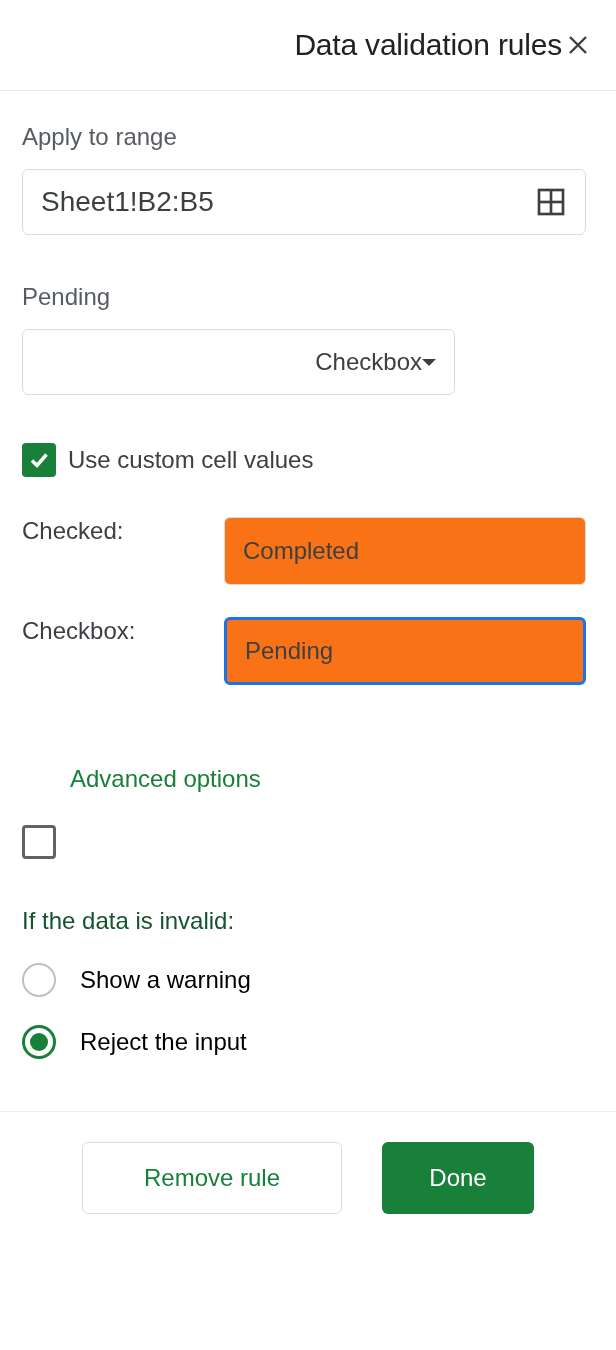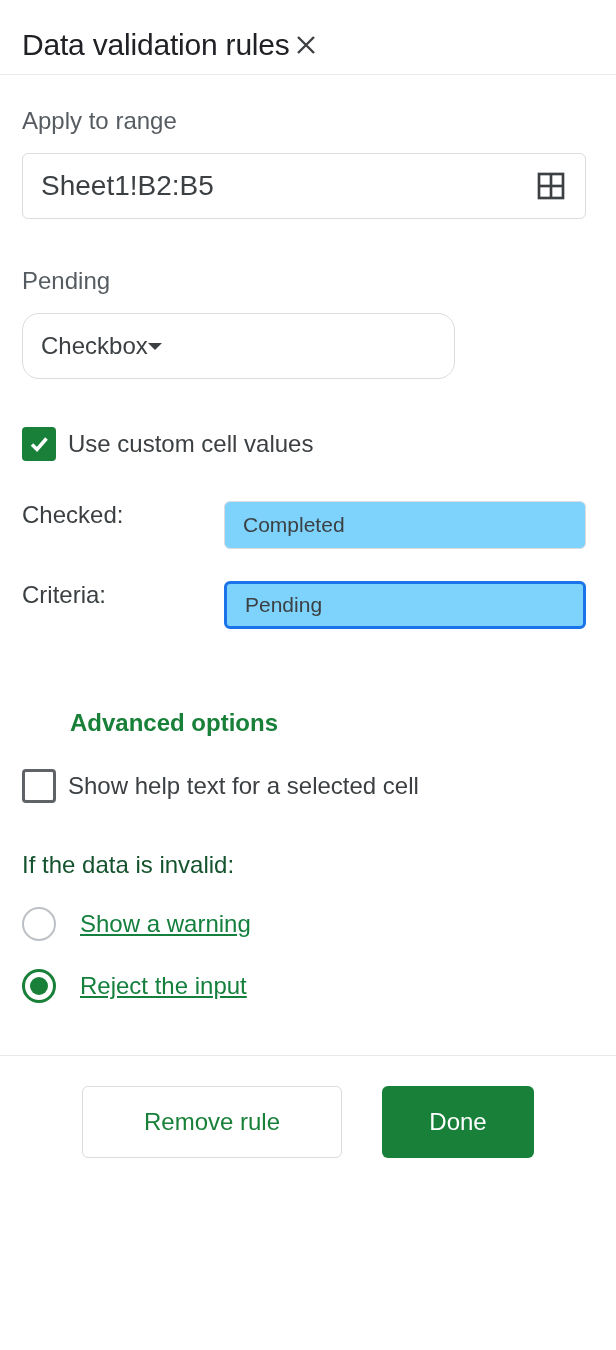--- a/index.html
+++ b/index.html
@@ -11,23 +11,23 @@
       font-family: Arial, "Helvetica Neue", Helvetica, sans-serif;
       background: #fff;
       width: 616px;
       color: #202124;
     }
     .panel {
       width: 616px;
     }
     .header {
       display: flex;
-      justify-content: flex-start;
-      align-items: center;
-      padding: 28px 22px 12px 22px;
+      justify-content: flex-end;
+      align-items: center;
+      padding: 28px 22px 28px 22px;
       border-bottom: 1px solid #e8eaed;
     }
     .header h1 {
       font-size: 30px;
       font-weight: 500;
       color: #202124;
       letter-spacing: -0.2px;
     }
     .close-btn {
       width: 32px;
@@ -74,25 +74,25 @@
       cursor: pointer;
       display: flex;
       align-items: center;
       justify-content: center;
       color: #3c4043;
     }
     .criteria-select {
       width: 433px;
       height: 66px;
       border: 1px solid #dadce0;
-      border-radius: 17px;
+      border-radius: 6px;
       padding: 0 18px;
       display: flex;
       align-items: center;
-      justify-content: flex-start;
+      justify-content: flex-end;
       cursor: pointer;
       margin-bottom: 48px;
     }
     .criteria-text {
       font-size: 24px;
       color: #3c4043;
     }
     .dropdown-caret {
       width: 0;
       height: 0;
@@ -131,35 +131,35 @@
       display: flex;
       margin-bottom: 32px;
     }
     .field-label {
       width: 202px;
       font-size: 24px;
       color: #3c4043;
     }
     .field-input {
       flex: 1;
-      height: 48px;
+      height: 68px;
       border: 1px solid #dadce0;
       border-radius: 6px;
       padding: 0 18px;
-      font-size: 21px;
+      font-size: 24px;
       color: #3c4043;
       outline: none;
-      background: #7dd3fc;
+      background: #f97316;
     }
     .field-input.focused {
       border: 3px solid #1a73e8;
     }
     .advanced {
       font-size: 24px;
-      font-weight: 700;
+      font-weight: 400;
       color: #188038;
       margin: 48px 12px 32px 48px;
       cursor: pointer;
       display: inline-block;
     }
     .invalid-section {
       margin-top: 48px;
       margin-bottom: 32px;
     }
     .invalid-title {
@@ -191,22 +191,21 @@
     }
     .radio.on::after {
       content: "";
       width: 18px;
       height: 18px;
       background: #188038;
       border-radius: 50%;
     }
     .radio-label {
       font-size: 24px;
-      color: #15803d;
-      text-decoration: underline;
+      color: #000000;
     }
     .footer {
       border-top: 1px solid #e8eaed;
       padding: 30px 40px 30px 40px;
       display: flex;
       justify-content: center;
       gap: 40px;
     }
     .btn {
       height: 72px;
@@ -273,29 +272,28 @@
       </div>
       <span class="cb-label">Use custom cell values</span>
     </div>
 
     <div class="field-row">
       <span class="field-label">Checked:</span>
       <input class="field-input" type="text" value="Completed" style="">
     </div>
 
     <div class="field-row">
-      <span class="field-label">Criteria:</span>
+      <span class="field-label">Checkbox:</span>
       <input class="field-input focused" type="text" value="Pending" style="">
     </div>
 
     <div class="advanced">Advanced options</div>
 
     <div class="checkbox-row">
       <div class="cb unchecked"></div>
-      <span class="cb-label">Show help text for a selected cell</span>
     </div>
 
     <div class="invalid-section">
       <div class="invalid-title">If the data is invalid:</div>
 
       <div class="radio-row">
         <div class="radio off"></div>
         <span class="radio-label">Show a warning</span>
       </div>
 

